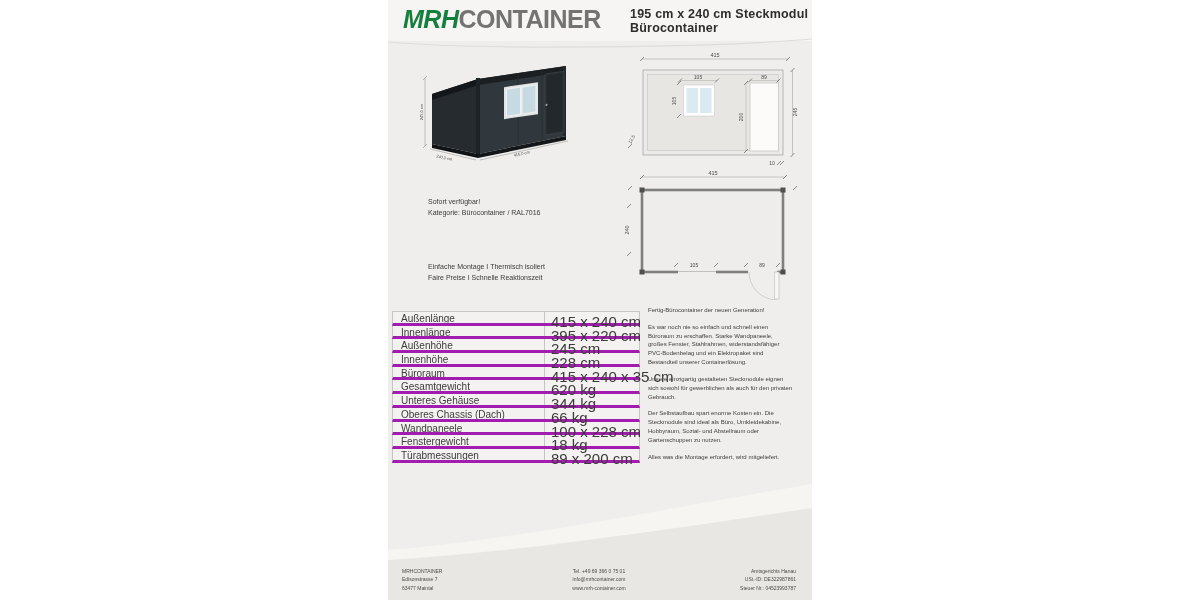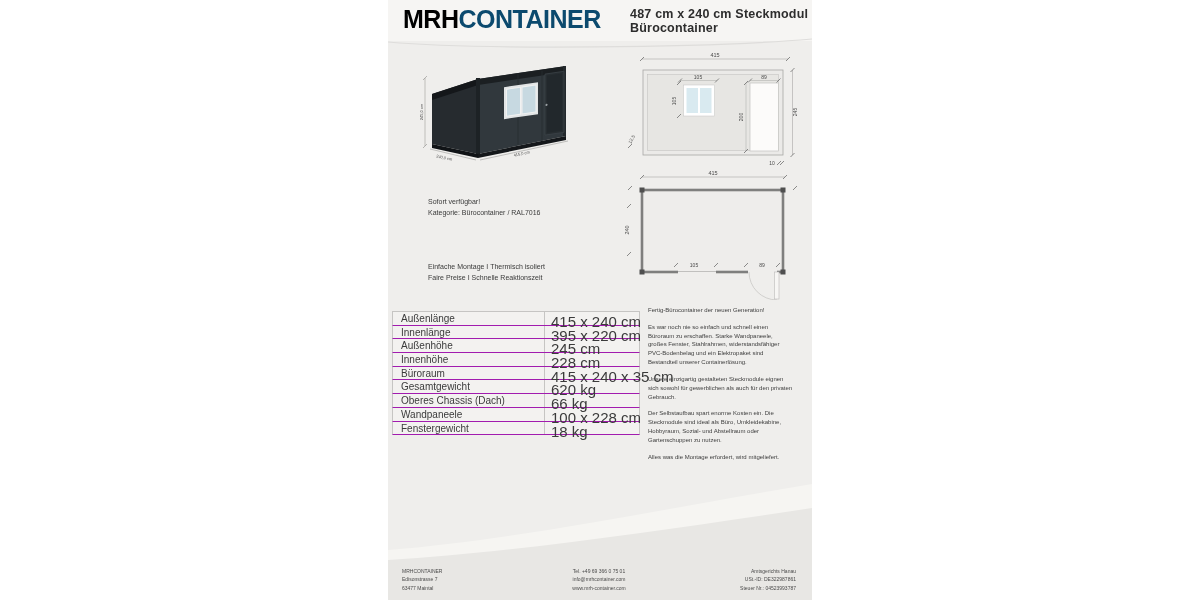--- a/index.html
+++ b/index.html
@@ -4,34 +4,34 @@
 <style>
   * { margin:0; padding:0; box-sizing:border-box; }
   body { background:#ffffff; font-family:"Liberation Sans", sans-serif; }
   .canvas { position:relative; width:1200px; height:600px; background:#ffffff; overflow:hidden; }
   .page { position:absolute; left:388px; top:0; width:424px; height:600px; background:#efeeec; }
 
   .header-band { position:absolute; left:0; top:0; width:424px; height:41px; background:#f6f5f3; }
   .header-curve { position:absolute; left:0; top:38px; width:424px; height:14px; }
 
   .logo { position:absolute; left:15px; top:5px; font-size:25px; font-weight:bold; letter-spacing:-0.5px; white-space:nowrap; }
-  .logo .mrh { color:#000000; }
-  .logo .cont { color:#0c4a6e; }
+  .logo .mrh { color:#15803d;font-style:italic; }
+  .logo .cont { color:#737373; }
 
   .page-title { position:absolute; left:242px; top:7px; font-size:12.5px; font-weight:bold; color:#2d2d2d; line-height:14px; letter-spacing:0.2px; }
 
   .render3d { position:absolute; left:30px; top:48px; }
   .elevation { position:absolute; left:232px; top:45px; }
   .floorplan { position:absolute; left:232px; top:160px; }
 
   .availability { position:absolute; left:40px; top:197px; font-size:7px; line-height:1.55; color:#3a3a3a; }
   .features    { position:absolute; left:40px; top:262px; font-size:7px; line-height:1.55; color:#3a3a3a; }
 
   .specs { position:absolute; left:4px; top:311px; width:248px; border-top:1px solid #c6c5c3; }
-  .spec-row { display:flex; height:13.7px; border-bottom:1px solid #a21caf; border-left:1px solid #c6c5c3; border-right:1px solid #c6c5c3; background:#f3f2f0; }
+  .spec-row { display:flex; height:13.7px; border-bottom:3px solid #a21caf; border-left:1px solid #c6c5c3; border-right:1px solid #c6c5c3; background:#f3f2f0; }
   .spec-label { flex:0 0 152px; padding:1px 0 0 8px; border-right:1px solid #c6c5c3; font-size:10px; color:#3b3b3b; overflow:hidden; white-space:nowrap; }
   .spec-value { padding:1px 0 0 6px; font-size:15px; color:#3b3b3b; white-space:nowrap; }
 
   .description { position:absolute; left:260px; top:306px; width:145px; font-size:6px; line-height:1.47; color:#3e3e3e; }
   .description p { margin:0 0 8px 0; }
 
   .footer-curves { position:absolute; left:0; top:480px; width:424px; height:120px; }
   .footer { position:absolute; left:0; top:567px; width:424px; display:flex; font-size:5px; line-height:1.65; color:#4b4b4b; }
   .f-col { flex:1; }
   .f-left { padding-left:14px; }
@@ -45,21 +45,21 @@
 
 <div class="canvas">
   <div class="page">
 
     <div class="header-band"></div>
     <svg class="header-curve" width="424" height="14">
       <path d="M0,4 C90,12 320,10 424,1" stroke="#dedddb" stroke-width="1.2" fill="none"></path>
     </svg>
     <div class="logo"><span class="mrh">MRH</span><span class="cont">CONTAINER</span></div>
     <div class="page-title">
-      <div>487 cm x 240 cm Steckmodul</div>
+      <div>195 cm x 240 cm Steckmodul</div>
       <div>Bürocontainer</div>
     </div>
 
     <svg class="render3d" width="190" height="142" viewBox="0 0 190 142">
 
       <polygon points="14,46 60,31 60,106 14,96" fill="#262b2f"></polygon>
       <polygon points="60,31 148,18 148,88 60,106" fill="#31383d"></polygon>
       <polygon points="14,46 60,31 60,37 14,52" fill="#14171a"></polygon>
       <polygon points="60,31 148,18 148,24 60,37" fill="#1b1f22"></polygon>
       <polygon points="58,30 62,30 62,107 58,107" fill="#1d2225"></polygon>
@@ -200,38 +200,46 @@
         <div class="spec-row">
           <div class="spec-label">Büroraum</div>
           <div class="spec-value">415 x 240 x 35 cm</div>
         </div>
 
         <div class="spec-row">
           <div class="spec-label">Gesamtgewicht</div>
           <div class="spec-value">620 kg</div>
         </div>
 
+        <div class="spec-row">
+          <div class="spec-label">Unteres Gehäuse</div>
+          <div class="spec-value">344 kg</div>
+        </div>
 
         <div class="spec-row">
           <div class="spec-label">Oberes Chassis (Dach)</div>
           <div class="spec-value">66 kg</div>
         </div>
 
         <div class="spec-row">
           <div class="spec-label">Wandpaneele</div>
           <div class="spec-value">100 x 228 cm</div>
         </div>
 
 
 
         <div class="spec-row">
           <div class="spec-label">Fenstergewicht</div>
           <div class="spec-value">18 kg</div>
         </div>
 
+        <div class="spec-row">
+          <div class="spec-label">Türabmessungen</div>
+          <div class="spec-value">89 x 200 cm</div>
+        </div>
 
       </div>
 
     <div class="description">
 
         <p>Fertig-Bürocontainer der neuen Generation!</p>
 
         <p>Es war noch nie so einfach und schnell einen Büroraum zu erschaffen. Starke Wandpaneele, großes Fenster, Stahlrahmen, widerstandsfähiger PVC-Bodenbelag und ein Elektropaket sind Bestandteil unserer Containerlösung.</p>
 
         <p>Unsere einzigartig gestalteten Steckmodule eignen sich sowohl für gewerblichen als auch für den privaten Gebrauch.</p>

